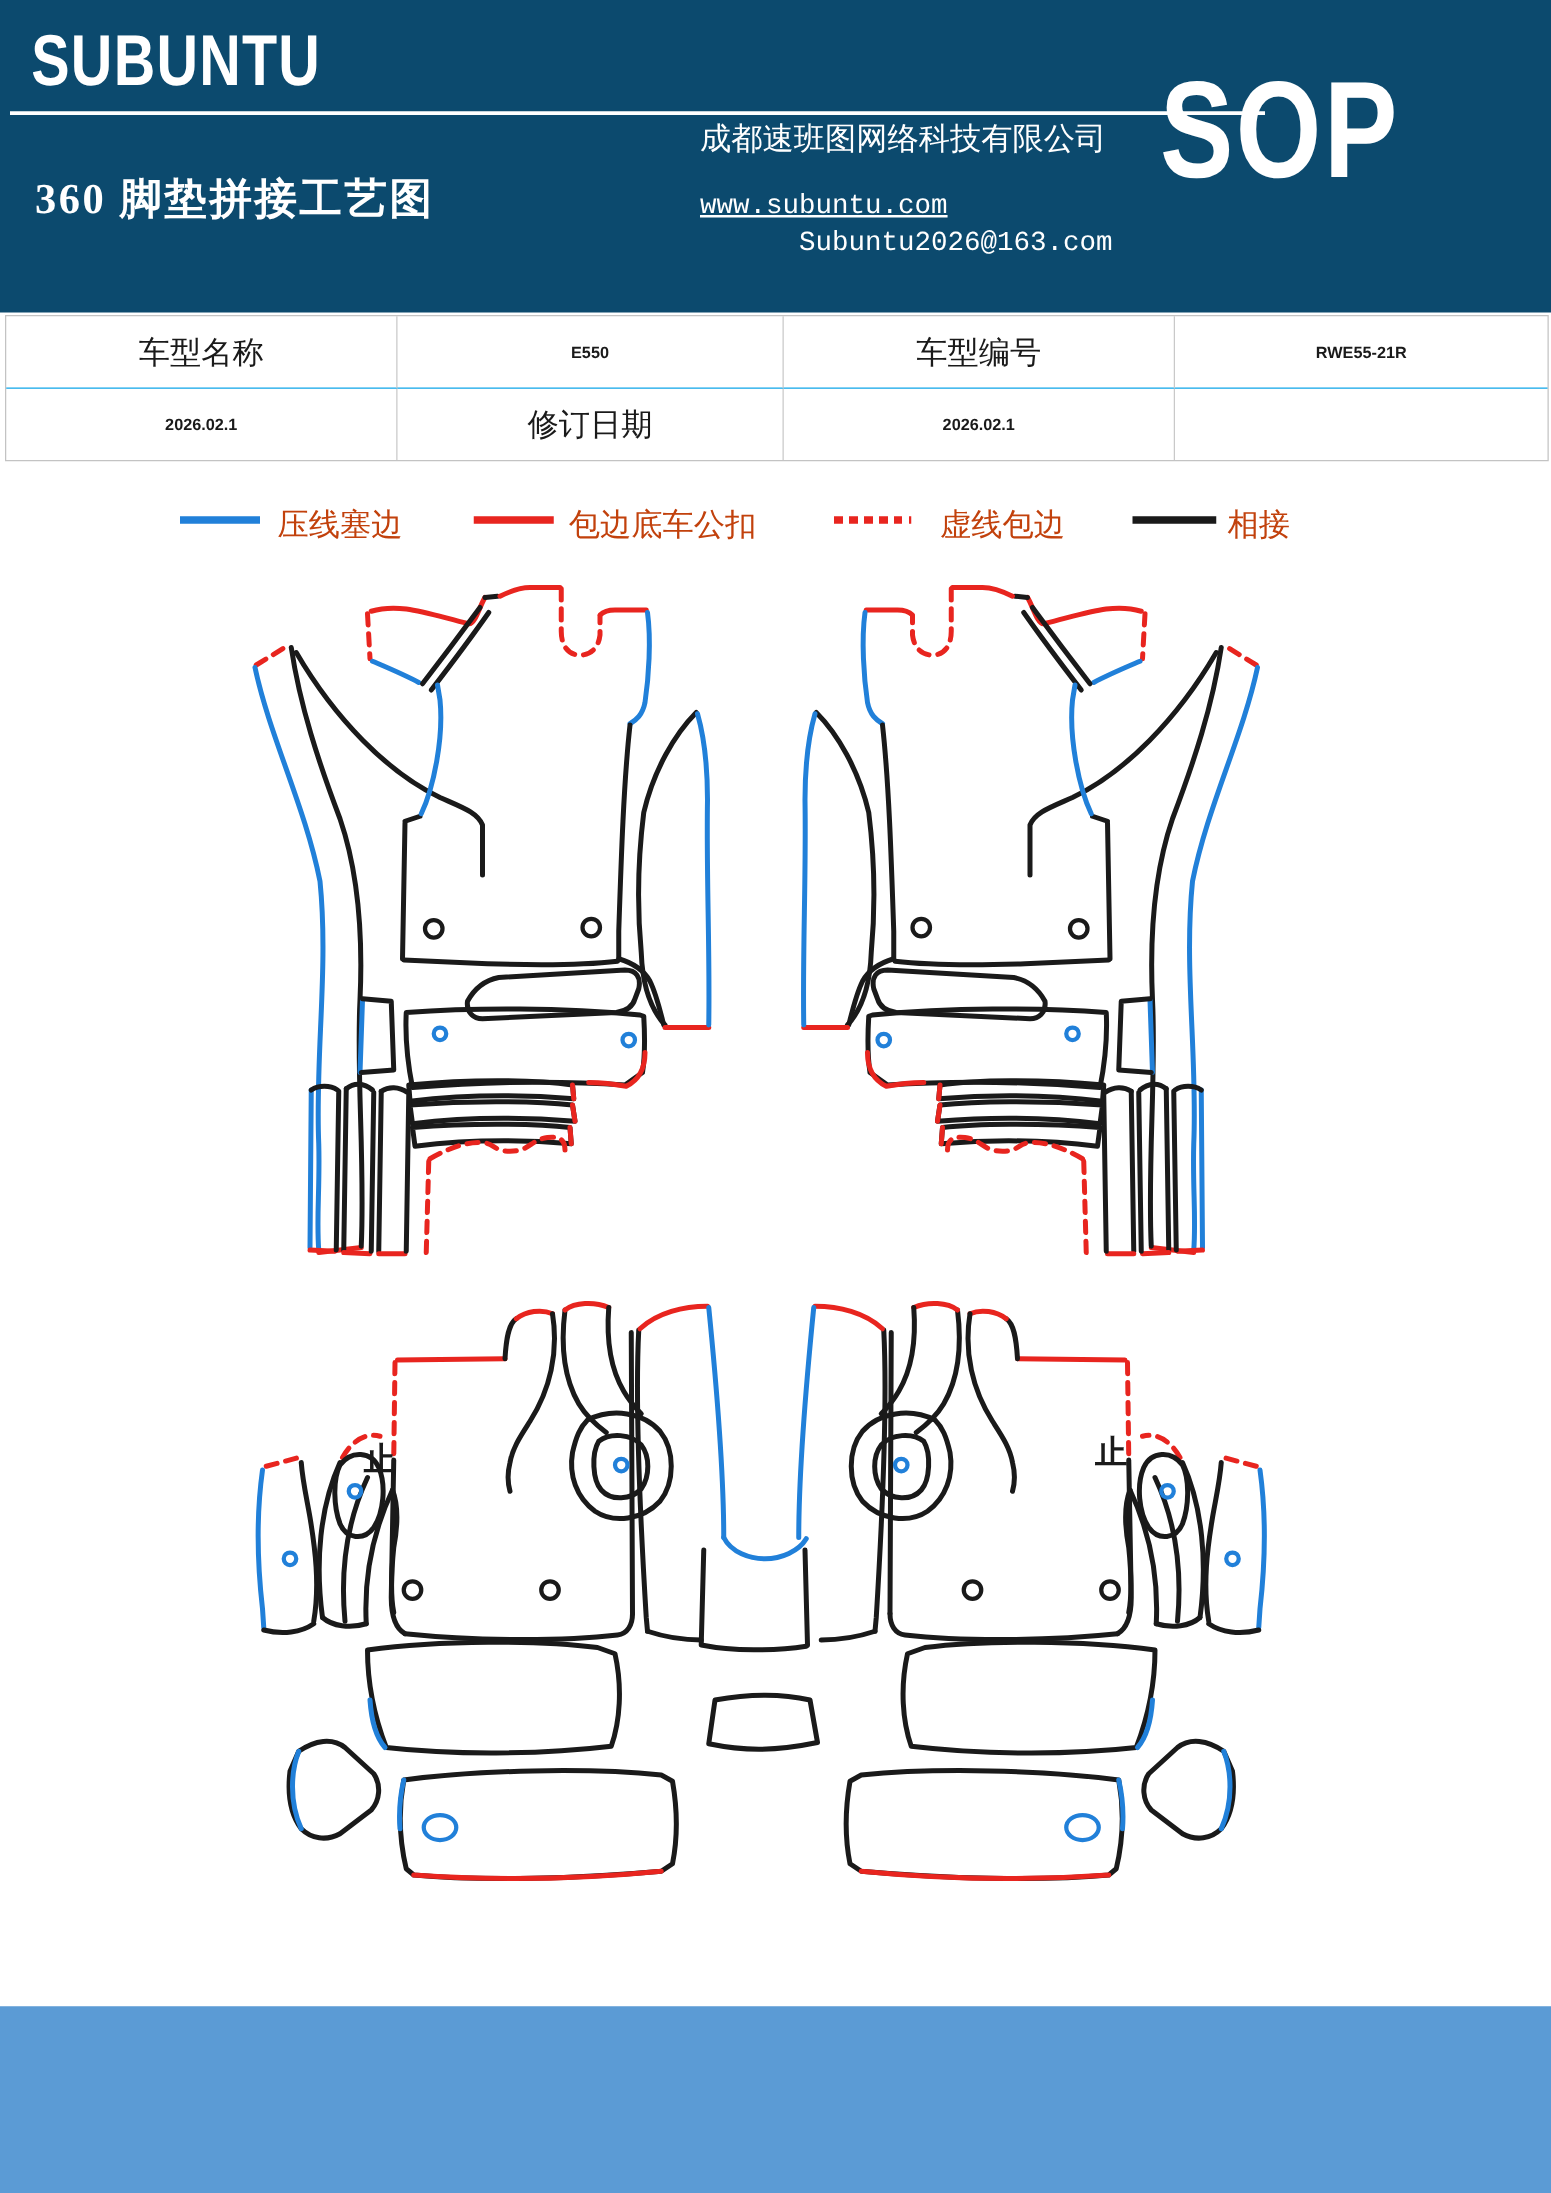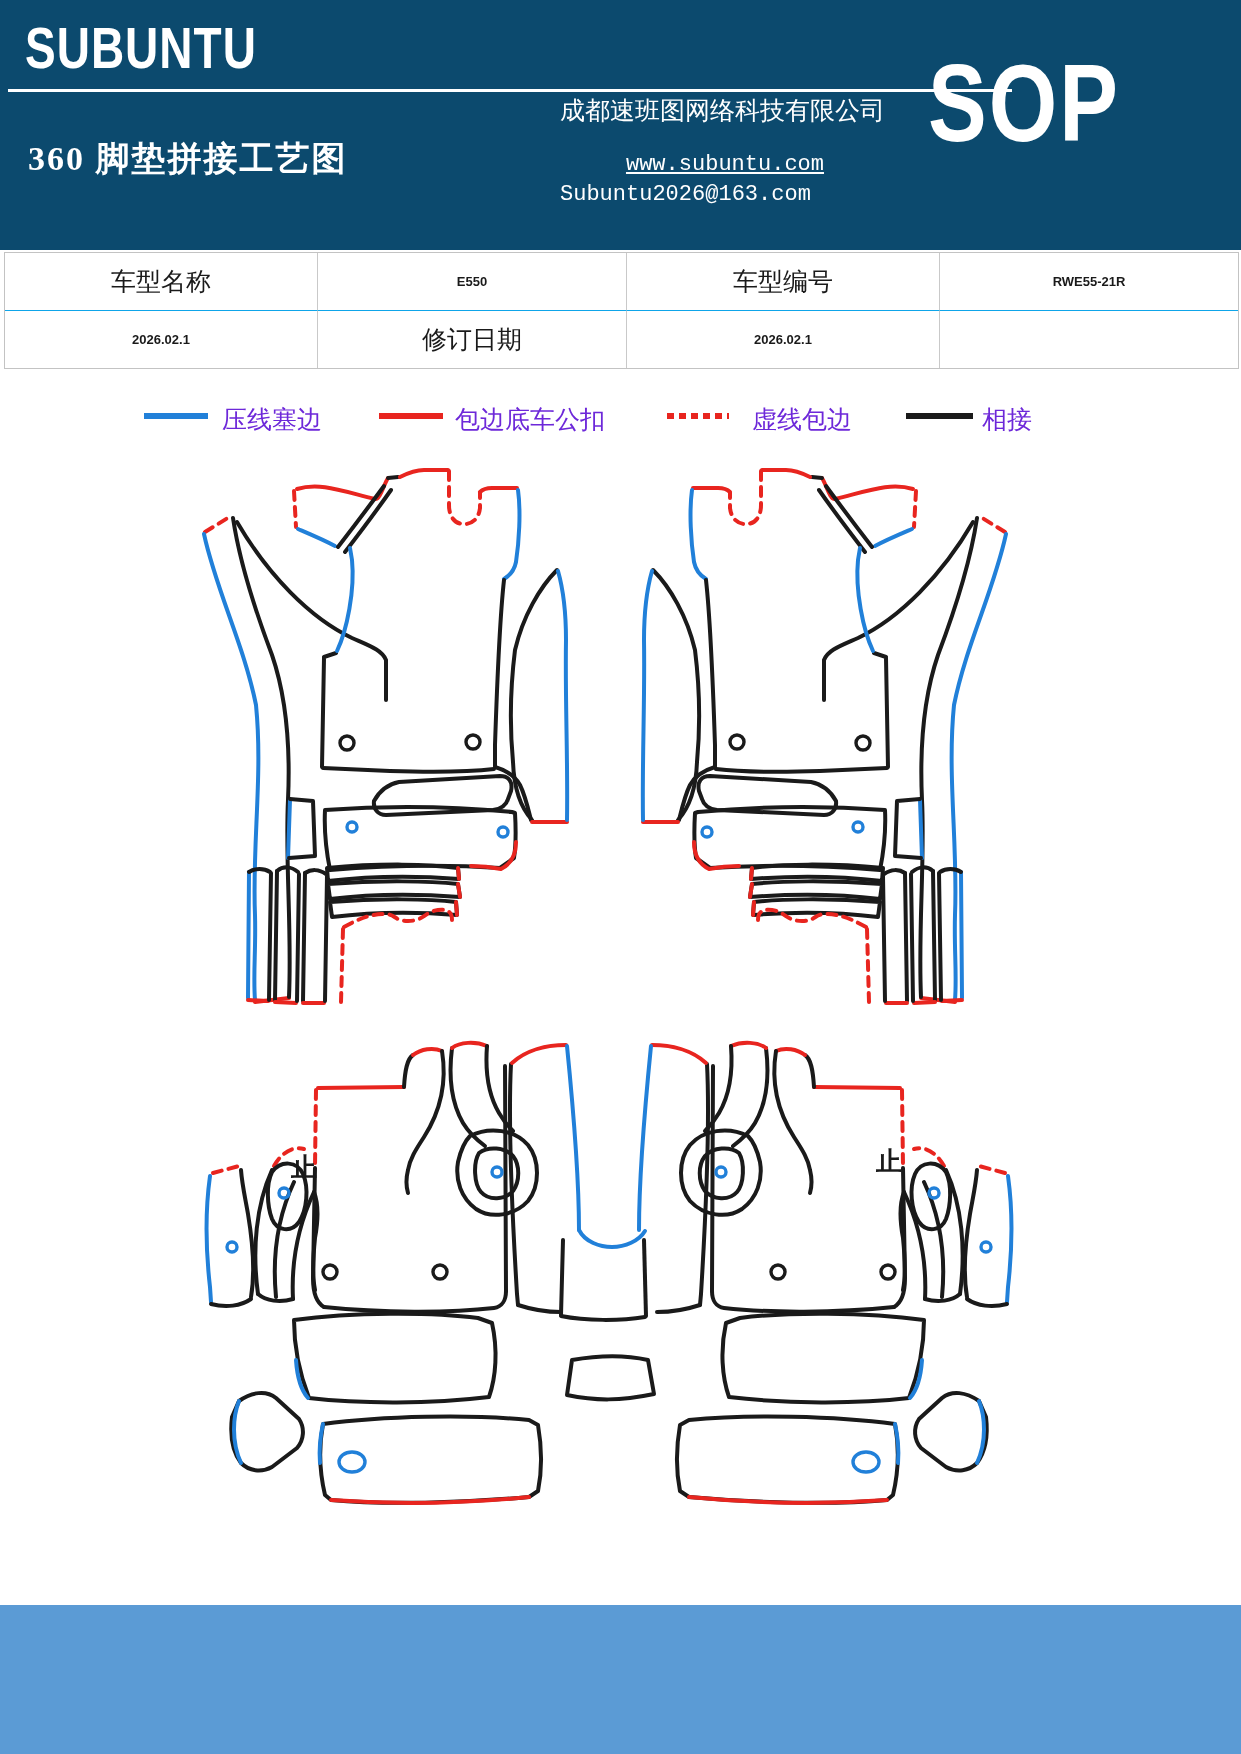--- a/index.html
+++ b/index.html
@@ -10,36 +10,36 @@
   #hdr{left:0;top:0;width:1241px;height:250px;background:#0c4a6e;color:#fff;}
   #brand{left:25px;top:14px;font-size:46px;font-weight:bold;letter-spacing:1px;
          transform:scaleY(1.25);transform-origin:top left;font-family:"Liberation Sans",sans-serif;}
   #hdr-line{left:8px;top:89px;width:1004px;height:3px;background:#fff;}
   #hdr-company{left:560px;top:94px;width:330px;font-size:25px;
                font-family:"Liberation Serif",serif;}
   #sop{left:928px;top:40px;font-size:88px;font-weight:bold;transform:scaleY(1.25);
        transform-origin:top left;letter-spacing:2px;}
   #doc-title{left:28px;top:136px;font-size:34px;font-weight:bold;letter-spacing:2px;
              font-family:"Liberation Serif",serif;}
-  #hdr-web{left:560px;top:152px;width:330px;text-align:center;font-size:22px;
+  #hdr-web{left:560px;top:152px;width:330px;text-align:left;font-size:22px;
            font-family:"Liberation Mono",monospace;text-decoration:underline;color:#fff;}
-  #hdr-mail{left:560px;top:182px;width:330px;font-size:22px;
+  #hdr-mail{left:560px;top:182px;width:330px;text-align:right;font-size:22px;
             font-family:"Liberation Mono",monospace;}
   
   #tbl{left:4px;top:252px;width:1233px;height:115px;border:1px solid #c3c3c3;
        display:grid;grid-template-columns:313px 309px 313px auto;grid-template-rows:1fr 1fr;}
   #tbl .cell{border-right:1px solid #c9c9c9;border-bottom:1px solid #0ea5e9;
        display:flex;align-items:center;justify-content:center;color:#1a1a1a;}
   #tbl .cell:nth-child(4n){border-right:none;}
   #tbl .cell:nth-child(n+5){border-bottom:none;}
   .zh-cell{font-size:25px;font-family:"Liberation Serif",serif;}
   .val-cell{font-size:13px;font-weight:700;}
   
   .leg-line{top:413px;height:6px;}
-  .leg-label{top:403px;font-size:25px;color:#6d28d9;font-family:"Liberation Serif",serif;}
+  .leg-label{top:403px;font-size:25px;color:#c2410c;font-family:"Liberation Serif",serif;}
   
   #ftr{left:0;top:1605px;width:1241px;height:149px;background:#5B9BD5;color:#fff;}
   svg{display:block;}
 </style>
 </head>
 <body>
 
 <div id="page">
 
   <div id="hdr" class="abs">

